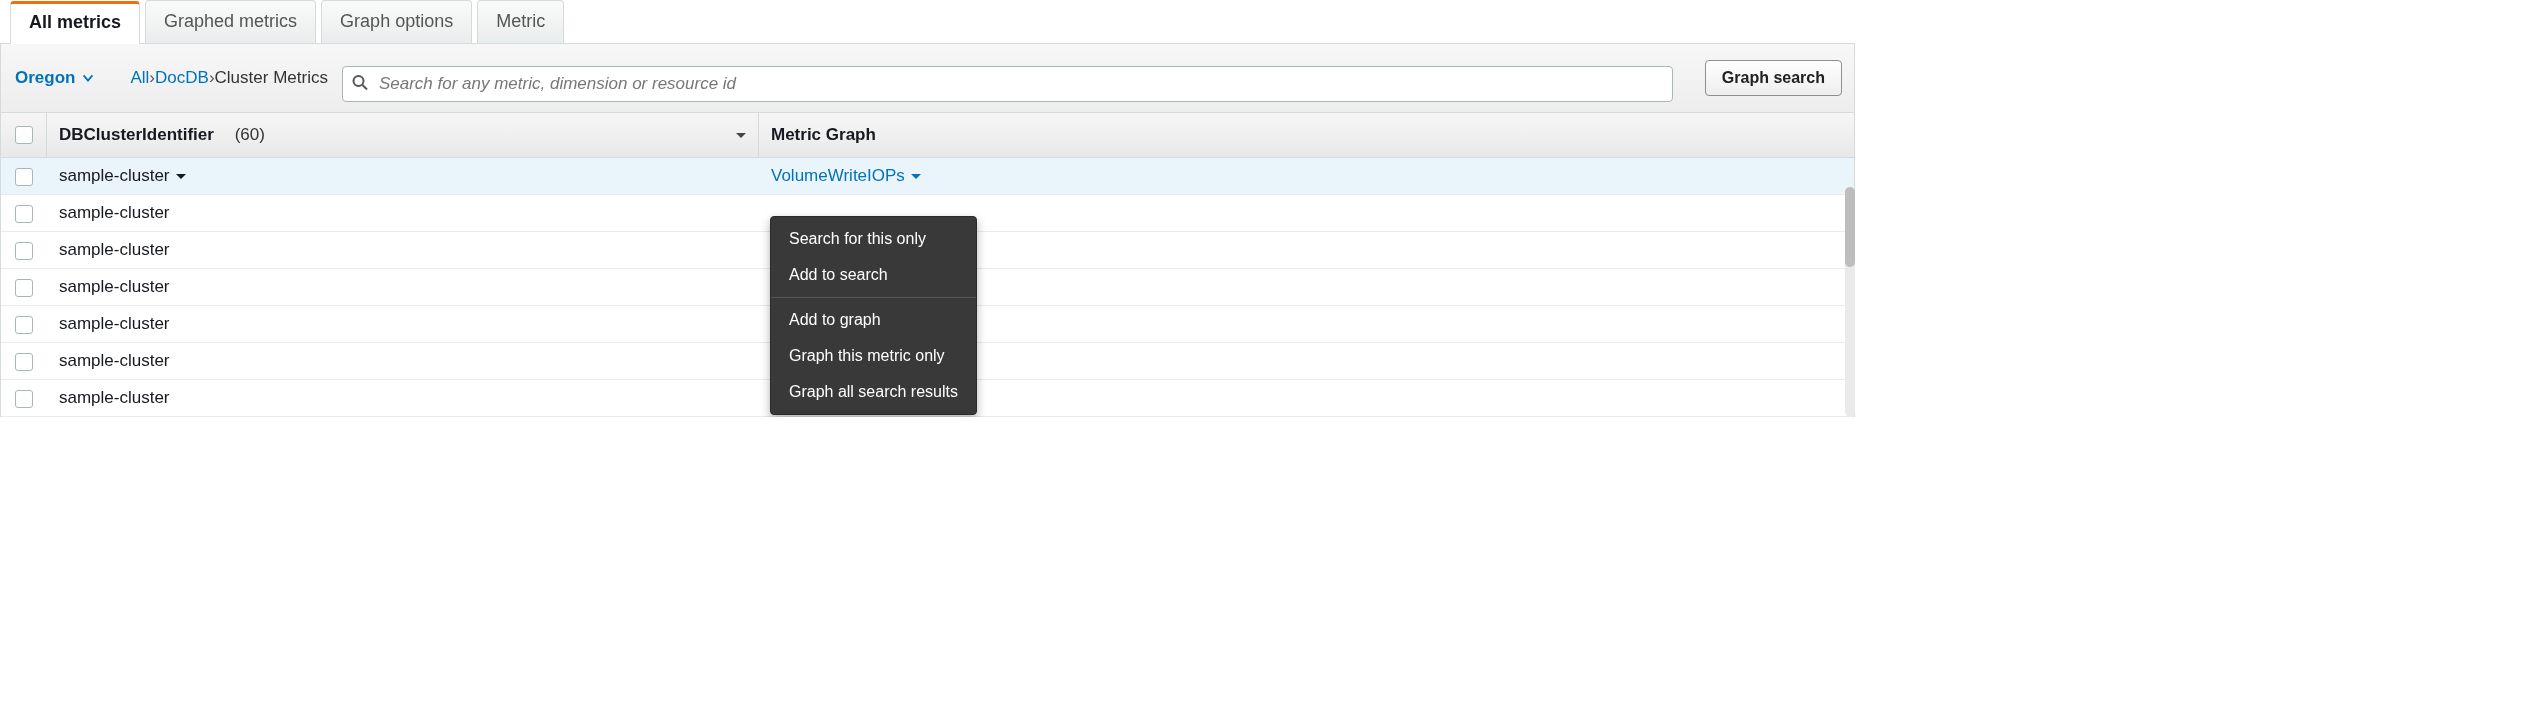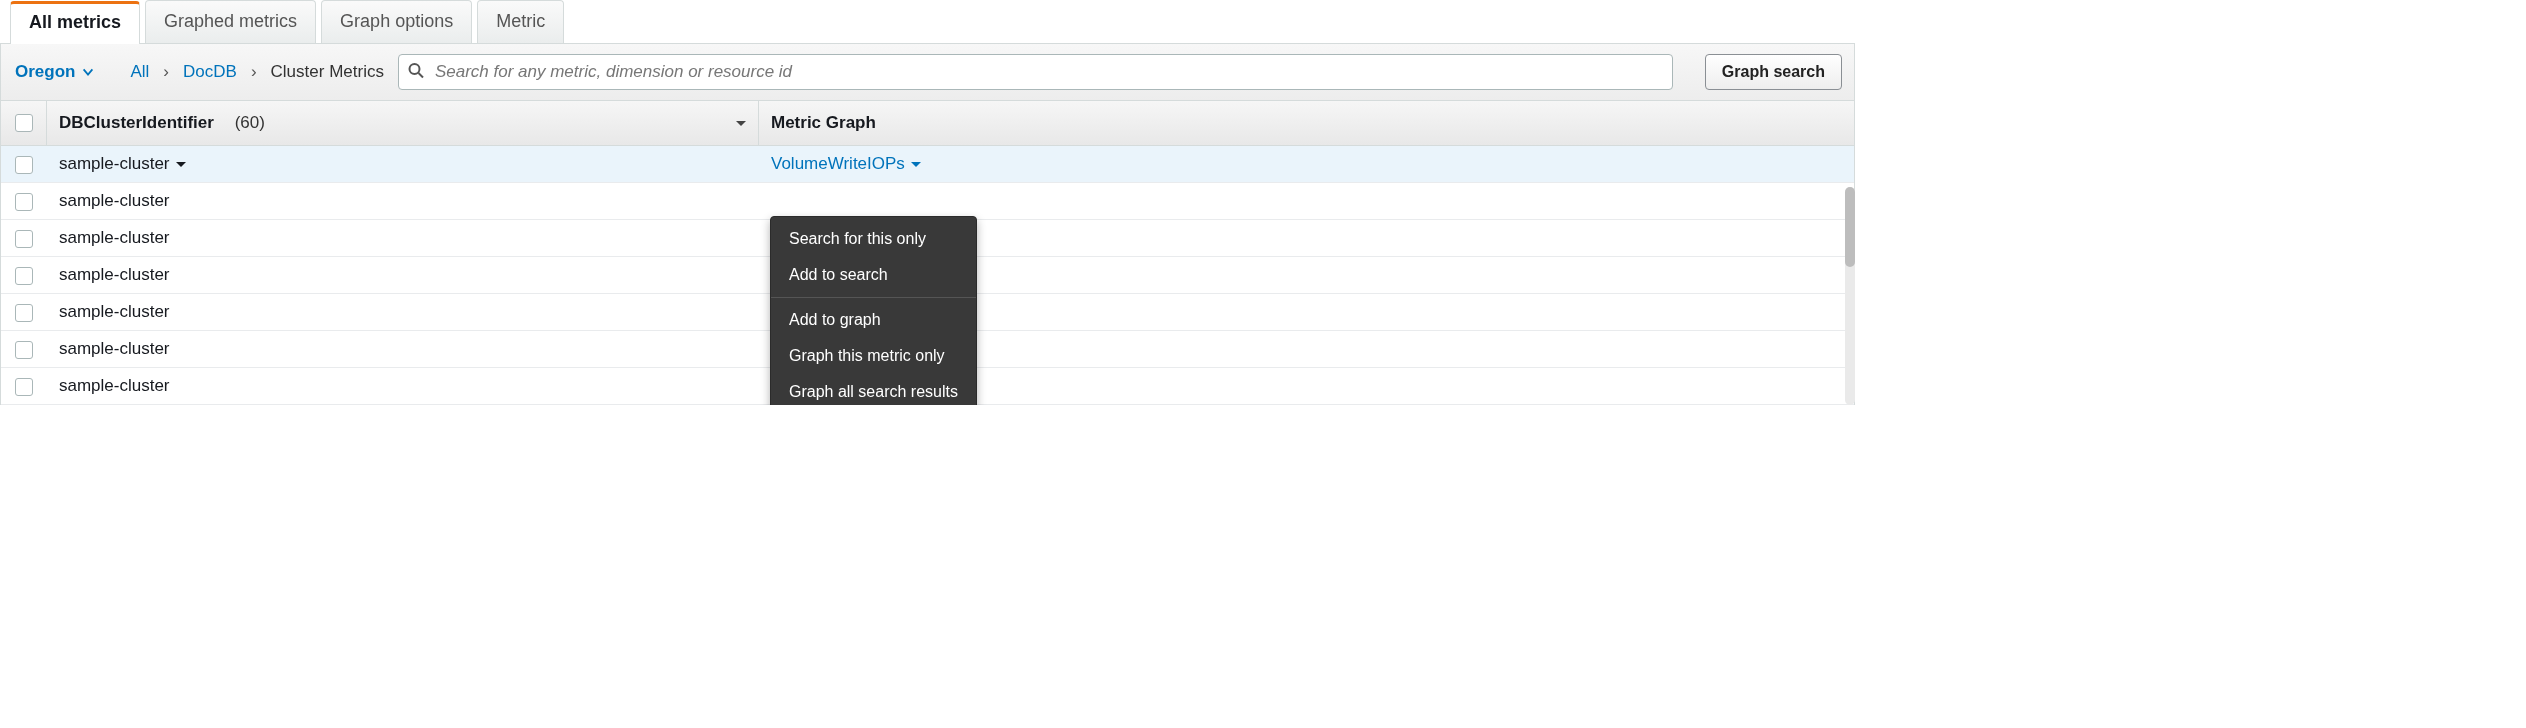--- a/index.html
+++ b/index.html
@@ -8,25 +8,25 @@
   .scroll-strip{position:absolute;right:0;top:187px;bottom:0;width:10px;background:#eaeaea;border-radius:5px}
   .scroll-thumb{position:absolute;left:0;right:0;top:0;height:80px;background:#bdbdbd;border-radius:5px}
   
   .tabs{display:flex;align-items:flex-end;gap:5px;padding:0 10px 0 10px;background:linear-gradient(#fff,#fff);border-bottom:1px solid #d5dbdb}
   .tab{padding:10px 18px 11px;border:1px solid #d5dbdb;border-bottom:none;border-radius:4px 4px 0 0;background:linear-gradient(#fafafa,#eaeded);font-size:18px;color:#555;cursor:pointer;font-weight:400}
   .tab.active{background:#fff;color:#16191f;font-weight:700;border-top:3px solid #ec7211;padding-top:8px;position:relative;top:1px}
   
   .filterbar{display:flex;align-items:center;padding:10px 12px;border:1px solid #d5dbdb;border-top:none;background:linear-gradient(#f7f7f7,#ededed)}
   .region-dd{color:#0073bb;font-weight:700;font-size:17px;display:flex;align-items:center;gap:6px;cursor:pointer;padding:0 10px 0 2px}
   .region-dd svg{width:14px;height:14px}
-  .crumbs{display:flex;align-items:center;gap:14px;margin-left:25px;font-size:17px}
+  .crumbs{display:flex;align-items:center;margin-left:25px;font-size:17px}
   .crumb-link{color:#0073bb;cursor:pointer}
   .crumb-sep{color:#555}
   .crumb-cur{color:#333}
-  .searchbox{flex:1;margin:0 14px 0 14px;position:relative}
+  .searchbox{flex:1;margin:12px 14px 0 14px;position:relative}
   .searchbox input{width:100%;height:36px;padding:0 12px 0 36px;border:1px solid #aab7b8;border-radius:4px;font-size:17px;font-style:italic;color:#555;background:#fff}
   .searchbox input::placeholder{color:#777;font-style:italic}
   .searchbox .sicon{position:absolute;left:10px;top:50%;transform:translateY(-50%);pointer-events:none}
   .graph-search{padding:8px 16px;border:1px solid #8a8f94;border-radius:4px;background:linear-gradient(#fff,#eee);font-weight:700;font-size:16px;color:#222;cursor:pointer;margin-left:18px}
   
   .thead{display:flex;align-items:stretch;border:1px solid #d5dbdb;border-top:none;background:linear-gradient(#f6f6f6,#e8e8e8)}
   .th-chk,.th-col1,.th-col2{display:flex;align-items:center;padding:12px 12px;font-weight:700;font-size:17px}
   .th-chk{width:46px;justify-content:center;border-right:1px solid #d5dbdb}
   .th-col1{flex:0 0 712px;border-right:1px solid #d5dbdb;justify-content:space-between}
   .th-col2{flex:1}

